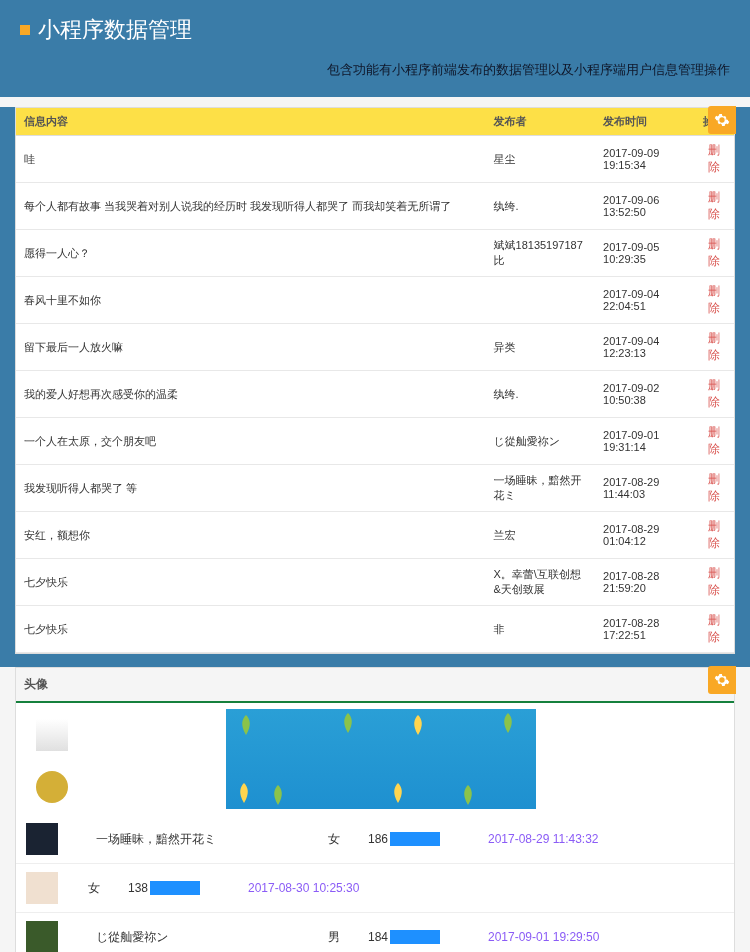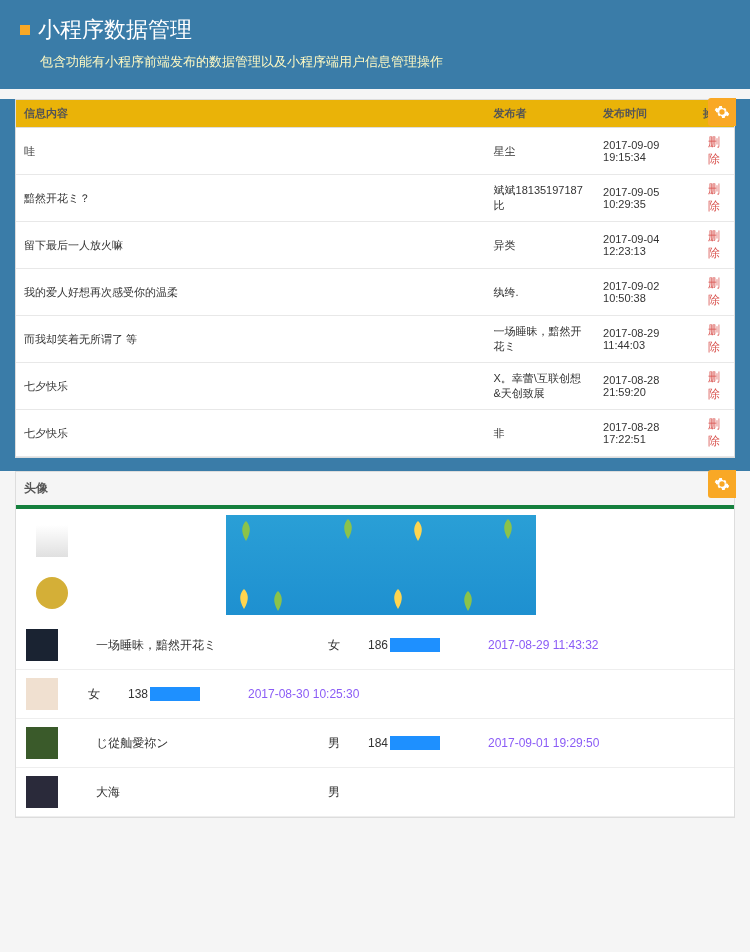--- a/index.html
+++ b/index.html
@@ -1,41 +1,41 @@
 <!DOCTYPE html>
 <html><head>
   <meta charset="utf-8">
   <style>
     * { margin: 0; padding: 0; box-sizing: border-box; }
     body { font-family: "Microsoft YaHei", Arial, sans-serif; font-size: 12px; background: #f5f5f5; width: 750px; }
     
-    .header { background: #3a7ca8; padding: 15px 20px 18px; }
+    .header { background: #3a7ca8; padding: 15px 20px 18px; text-align: right; }
     .title-row { display: flex; align-items: center; gap: 8px; }
     .title-marker { width: 10px; height: 10px; background: #f9a825; }
     .page-title { color: #fff; font-size: 22px; font-weight: normal; }
-    .subtitle { color: #fef9c3; font-size: 13px; margin-left: 20px; margin-top: 8px; }
+    .subtitle { color: #0f172a; font-size: 13px; margin-left: 20px; margin-top: 16px; }
     
     .panel { background: #fff; margin: 0 15px 12px; border: 1px solid #ddd; position: relative; }
     .panel:first-of-type { margin-top: 0; }
     
     .gear-btn { position: absolute; top: -2px; right: -2px; width: 28px; height: 28px; background: #f9a825; border-radius: 3px 0 0 3px; display: flex; align-items: center; justify-content: center; cursor: pointer; z-index: 5; }
     .gear-btn svg { width: 16px; height: 16px; fill: #fff; }
     
     table { width: 100%; border-collapse: collapse; }
     th, td { text-align: left; padding: 6px 8px; border-bottom: 1px solid #e8e8e8; font-size: 11px; color: #333; }
-    th { background: #eab308; color: #555; font-weight: bold; border-bottom: 1px solid #ddd; font-family: Liberation Mono, monospace; }
+    th { background: #fde047; color: #555; font-weight: bold; border-bottom: 1px solid #ddd; font-family: Liberation Mono, monospace; }
     
     .col-content { width: 478px; }
     .col-author { width: 110px; }
     .col-time { width: 100px; }
     .col-op { width: 40px; text-align: center; }
     .delete-link { color: #d9534f; cursor: pointer; font-size: 12px; }
     
     .panel2 { background: #fff; margin: 0 15px; border: 1px solid #ddd; position: relative; }
-    .avatar-header { background: #f5f5f5; padding: 8px; border-bottom: 4px solid #15803d; font-size: 12px; color: #555; font-weight: bold; }
+    .avatar-header { background: #f5f5f5; padding: 8px; border-bottom: 2px solid #15803d; font-size: 12px; color: #555; font-weight: bold; }
     
     .banner-area { position: relative; padding: 6px 0 6px 80px; }
     .banner { width: 310px; height: 100px; background: linear-gradient(#2a9fd6, #1e90d0); position: relative; overflow: hidden; }
     .banner-leaf { position: absolute; width: 24px; height: 24px; }
     .leaf-g { fill: #8bc34a; }
     .leaf-y { fill: #ffd54f; }
     .avatar-img { width: 32px; height: 32px; background: #e0e0e0; margin: 6px 0 0 10px; display: flex; align-items: center; justify-content: center; font-size: 10px; color: #999; overflow: hidden; }
     
     .user-row { display: flex; align-items: center; border-bottom: 1px solid #eee; }
     .user-avatar { width: 72px; padding: 8px 0 8px 10px; }
@@ -81,41 +81,65 @@
       </tr>
     </thead>
     <tbody id="t1body">
           <tr>
     <td class="col-content">哇</td>
     <td class="col-author">星尘</td>
     <td class="col-time">2017-09-09 19:15:34</td>
     <td class="col-op"><span class="delete-link">删除</span></td>
           </tr>
           <tr>
-    <td class="col-content">黯然开花ミ？</td>
+    <td class="col-content">每个人都有故事 当我哭着对别人说我的经历时 我发现听得人都哭了 而我却笑着无所谓了</td>
+    <td class="col-author">纨绔.</td>
+    <td class="col-time">2017-09-06 13:52:50</td>
+    <td class="col-op"><span class="delete-link">删除</span></td>
+          </tr>
+          <tr>
+    <td class="col-content">愿得一人心？</td>
     <td class="col-author">斌斌18135197187比</td>
     <td class="col-time">2017-09-05 10:29:35</td>
+    <td class="col-op"><span class="delete-link">删除</span></td>
+          </tr>
+          <tr>
+    <td class="col-content">春风十里不如你</td>
+    <td class="col-author"></td>
+    <td class="col-time">2017-09-04 22:04:51</td>
     <td class="col-op"><span class="delete-link">删除</span></td>
           </tr>
           <tr>
     <td class="col-content">留下最后一人放火嘛</td>
     <td class="col-author">异类</td>
     <td class="col-time">2017-09-04 12:23:13</td>
     <td class="col-op"><span class="delete-link">删除</span></td>
           </tr>
           <tr>
     <td class="col-content">我的爱人好想再次感受你的温柔</td>
     <td class="col-author">纨绔.</td>
     <td class="col-time">2017-09-02 10:50:38</td>
     <td class="col-op"><span class="delete-link">删除</span></td>
           </tr>
           <tr>
-    <td class="col-content">而我却笑着无所谓了 等</td>
+    <td class="col-content">一个人在太原，交个朋友吧</td>
+    <td class="col-author">じ從舢愛祢ン</td>
+    <td class="col-time">2017-09-01 19:31:14</td>
+    <td class="col-op"><span class="delete-link">删除</span></td>
+          </tr>
+          <tr>
+    <td class="col-content">我发现听得人都哭了 等</td>
     <td class="col-author">一场睡昧，黯然开花ミ</td>
     <td class="col-time">2017-08-29 11:44:03</td>
+    <td class="col-op"><span class="delete-link">删除</span></td>
+          </tr>
+          <tr>
+    <td class="col-content">安红，额想你</td>
+    <td class="col-author">兰宏</td>
+    <td class="col-time">2017-08-29 01:04:12</td>
     <td class="col-op"><span class="delete-link">删除</span></td>
           </tr>
           <tr>
     <td class="col-content">七夕快乐</td>
     <td class="col-author">X。幸蕾\互联创想&amp;天创致展</td>
     <td class="col-time">2017-08-28 21:59:20</td>
     <td class="col-op"><span class="delete-link">删除</span></td>
           </tr>
           <tr>
     <td class="col-content">七夕快乐</td>

